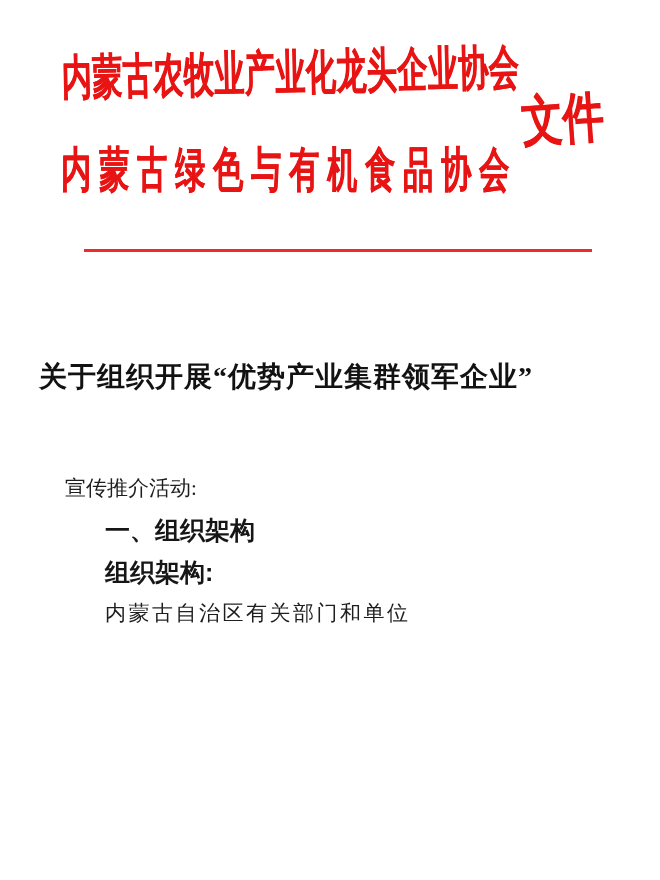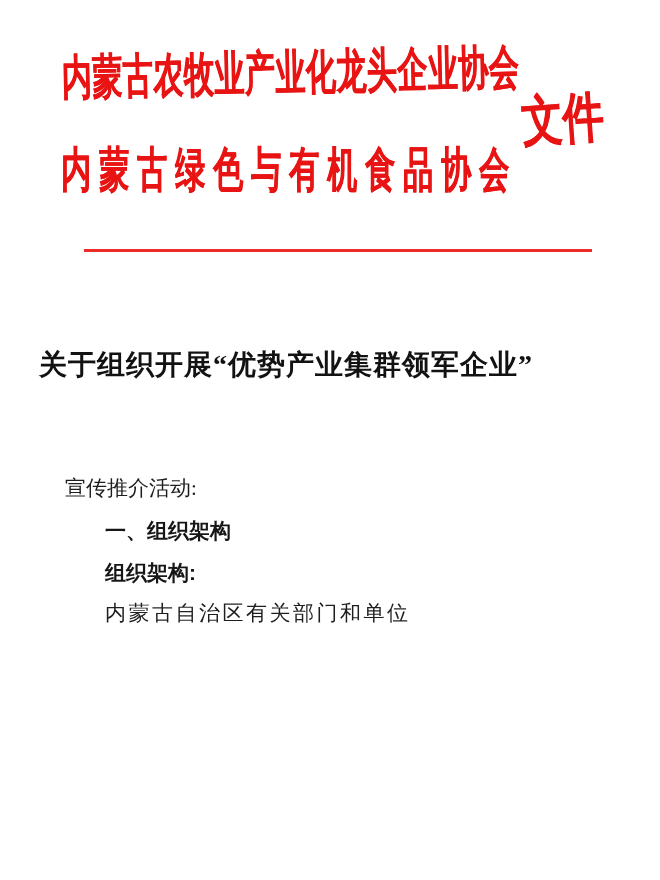--- a/index.html
+++ b/index.html
@@ -25,35 +25,35 @@
     position:absolute; left:519px; top:86px; color:var(--red); font-weight:bold;
     font-size:41px; white-space:nowrap; transform-origin:left top;
     transform:rotate(-4deg) scale(1,1.33); text-shadow:0.5px 0 var(--red);
   }
   .red-divider{
     position:absolute; left:84px; top:249px; width:508px; height:3px;
     background:var(--divider);
   }
   
   .doc-title{
-    position:absolute; left:0; top:334px; width:572px; text-align:center;
+    position:absolute; left:0; top:346px; width:572px; text-align:center;
     font-size:28px; font-weight:bold; color:#121212; line-height:62px;
     letter-spacing:1px;
   }
   
   .content{
     position:absolute; left:65px; top:468px; width:548px;
     font-size:21px; line-height:41.8px; color:var(--ink);
     text-align:justify;
   }
   .salutation{ text-indent:0; }
   .para{ text-indent:2em; }
   .sec-heading, .guide-label{
     font-family:"Liberation Sans","DejaVu Sans",sans-serif;
-    font-weight:bold; margin-left:40px; color:#161616; font-size:21px;
+    font-weight:bold; margin-left:40px; color:#161616; font-size:25px;
   }
   .guide-value{ margin-left:40px; letter-spacing:2.5px; }
 </style>
 </head>
 <body>
 
 <div class="page">
 
   <div class="org-line org-line1">内蒙古农牧业产业化龙头企业协会</div>
 

